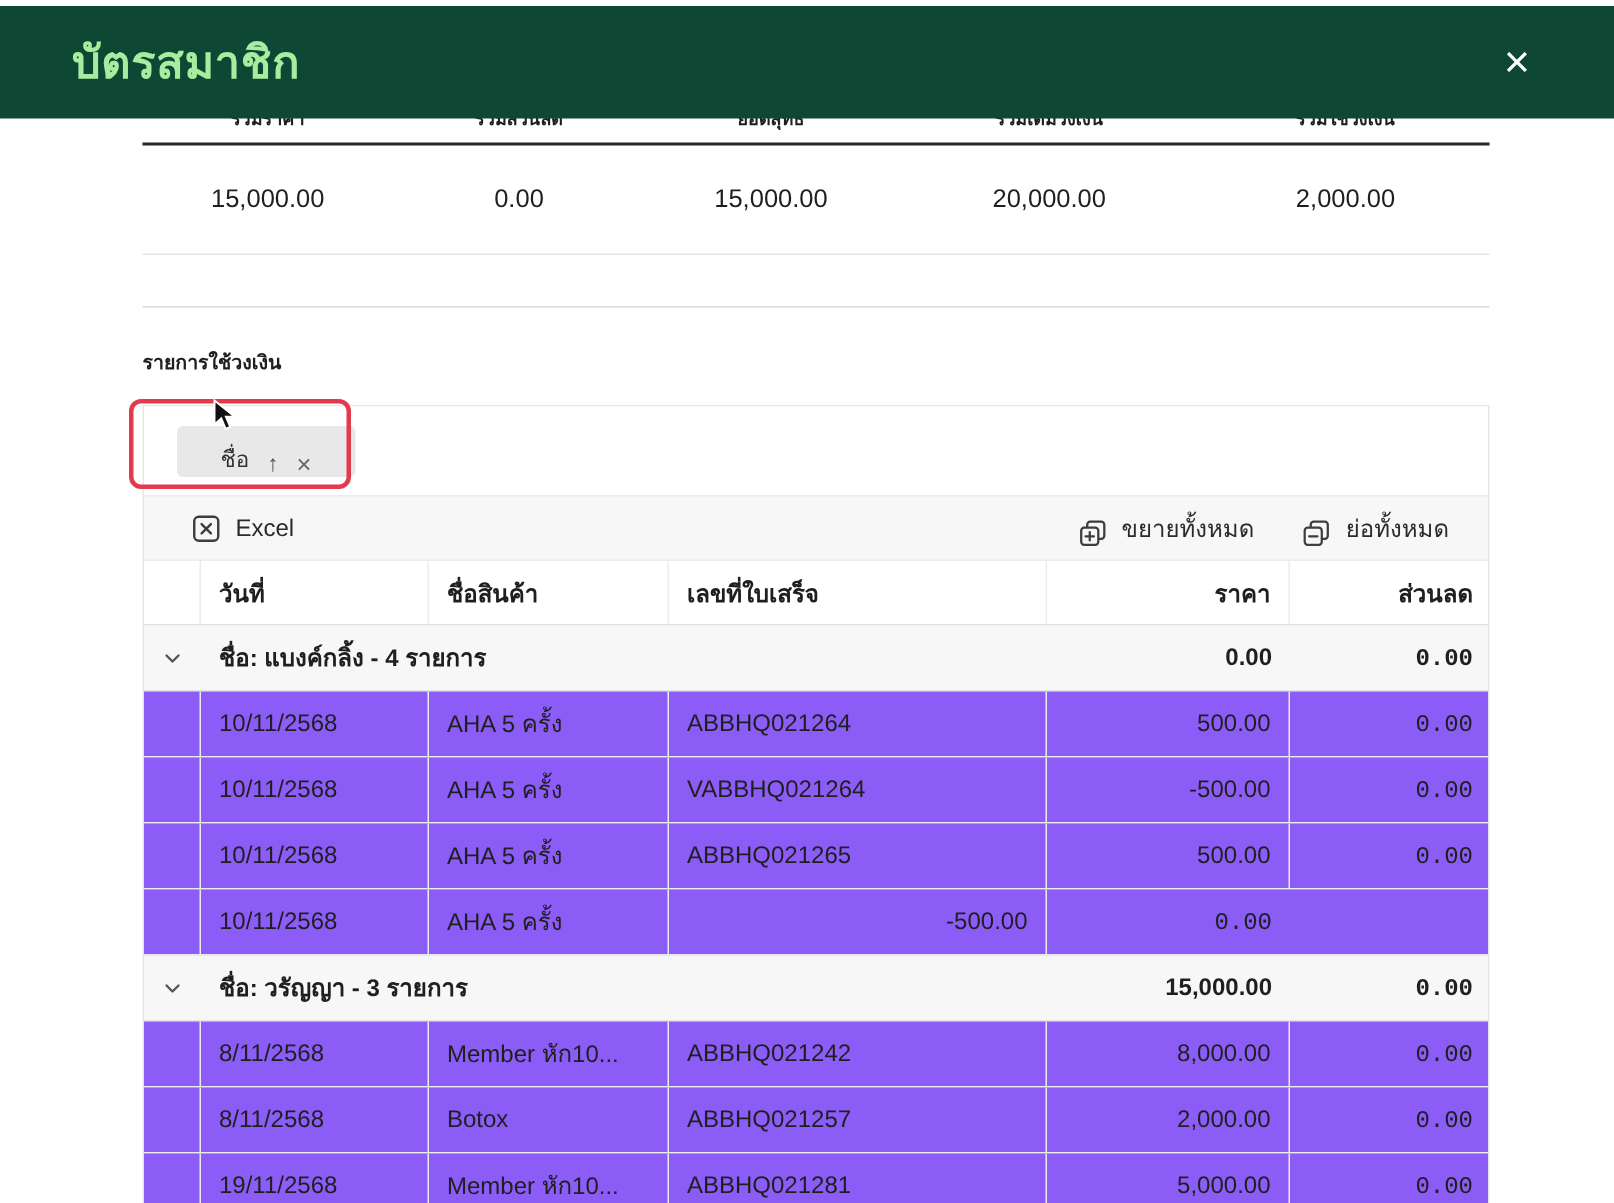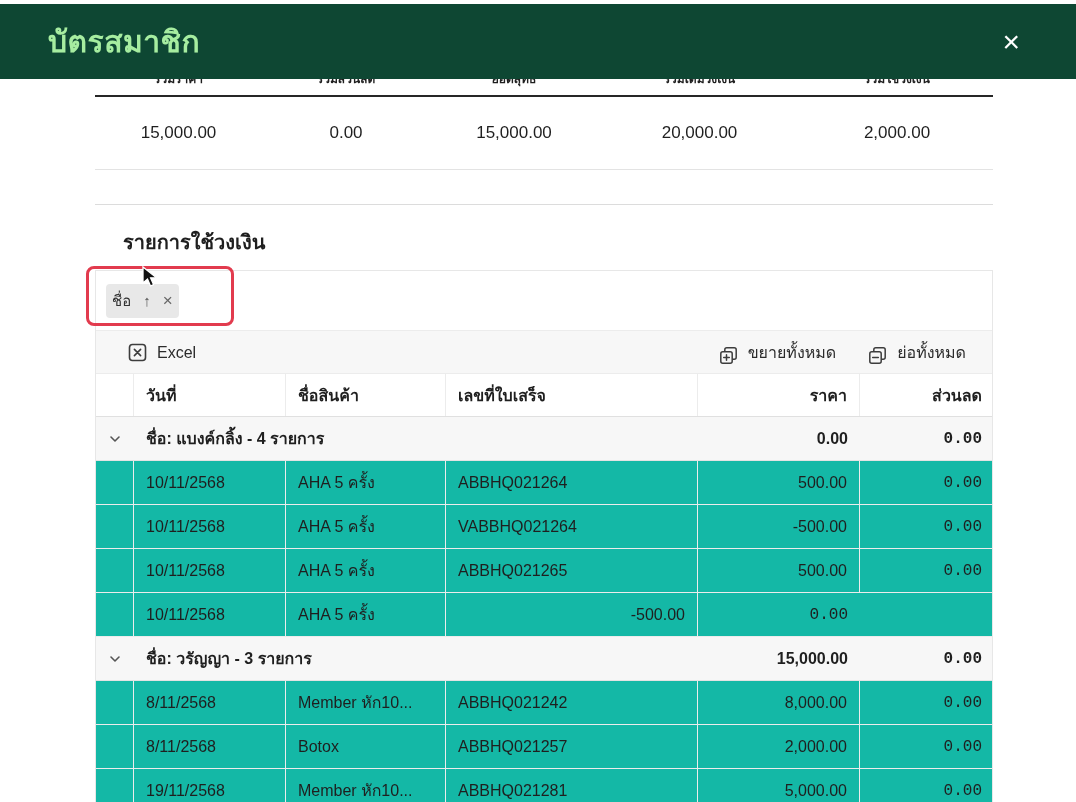--- a/index.html
+++ b/index.html
@@ -16,47 +16,47 @@
   .content { position:absolute; top:0; left:95px; width:898px; }
 
   
   .summary-head { display:grid; grid-template-columns:167px 168px 168px 203px 192px; height:97px; align-items:end; padding-bottom:7px; border-bottom:2px solid #262626; }
   .summary-head .sh { text-align:center; font-weight:700; font-size:12px; white-space:nowrap; }
   .summary-vals { display:grid; grid-template-columns:167px 168px 168px 203px 192px; height:73px; align-items:center; border-bottom:1px solid #e3e3e3; }
   .summary-vals .sv { text-align:center; font-size:17px; }
 
   .divider { margin-top:34px; border-top:1px solid #dcdcdc; }
 
-  .section-title { margin-top:27px; font-size:20px; font-weight:700; height:20px; line-height:20px;margin-left:28px; }
+  .section-title { margin-top:27px; font-size:13px; font-weight:700; height:20px; line-height:20px; }
 
   
   .panel { margin-top:18px; border:1px solid #e7e7e7; border-bottom:none; }
   .chip-row { height:59px; display:flex; align-items:center; padding-left:10px; background:#fff; }
-  .chip { display:flex; align-items:center; gap:12px; background:#e8e8e8; border-radius:4px; height:34px; padding:0 6px; font-size:15px; color:#333; cursor:pointer; }
+  .chip { display:flex; align-items:flex-end; gap:12px; background:#e8e8e8; border-radius:4px; height:34px; padding:0 29px; font-size:15px; color:#333; cursor:pointer;margin-left:12px; }
   .chip .chip-sort { color:#555; font-size:15px; }
   .chip .chip-x { color:#666; font-size:17px; line-height:1; }
 
   .toolbar { height:44px; background:#f7f7f7; border-top:1px solid #ececec; border-bottom:1px solid #ececec; display:flex; align-items:center; padding:0 26px 0 32px; font-size:16px; }
   .tb-btn { display:flex; align-items:flex-end; gap:10px; cursor:pointer; color:#2b2b2b; white-space:nowrap; }
   .toolbar-right { margin-left:auto; display:flex; gap:32px; }
   .tb-btn svg { display:block; }
 
   .grid-row { display:grid; grid-template-columns:38px 152px 160px 252px 162px 134px; }
   .c { display:flex; align-items:center; padding:0 12px; border-right:1px solid #ececec; overflow:hidden; white-space:nowrap; }
   .c:last-child { border-right:none;font-family:Liberation Mono, monospace; }
   .num { justify-content:flex-end; text-align:right; }
 
   .thead { height:43px; border-bottom:1px solid #e0e0e0; font-weight:700; font-size:16px; background:#fff; }
 
   .group-row { height:44px; background:#f7f7f7; border-bottom:1px solid #e3e3e3; font-weight:700; font-size:16px; }
   .group-row .gc { display:flex; align-items:center; padding:0 12px; white-space:nowrap;text-align:center; }
   .group-row .glabel { grid-column:2 / 5; }
   .group-row .chev { justify-content:center; cursor:pointer; padding:0; }
 
-  .data-row { height:44px; border-bottom:1px solid #ececec; font-size:16px; background:#14b8a6; }
+  .data-row { height:44px; border-bottom:1px solid #ececec; font-size:16px; background:#8b5cf6; }
 
   
   .redbox { position:absolute; left:86px; top:266px; width:148px; height:60px; border:3px solid #e23b4e; border-radius:8px; z-index:20; pointer-events:none; }
   .cursor { position:absolute; left:140px; top:266px; z-index:21; pointer-events:none; }
 </style>
 </head>
 <body>
 
 <div class="screen">
 

